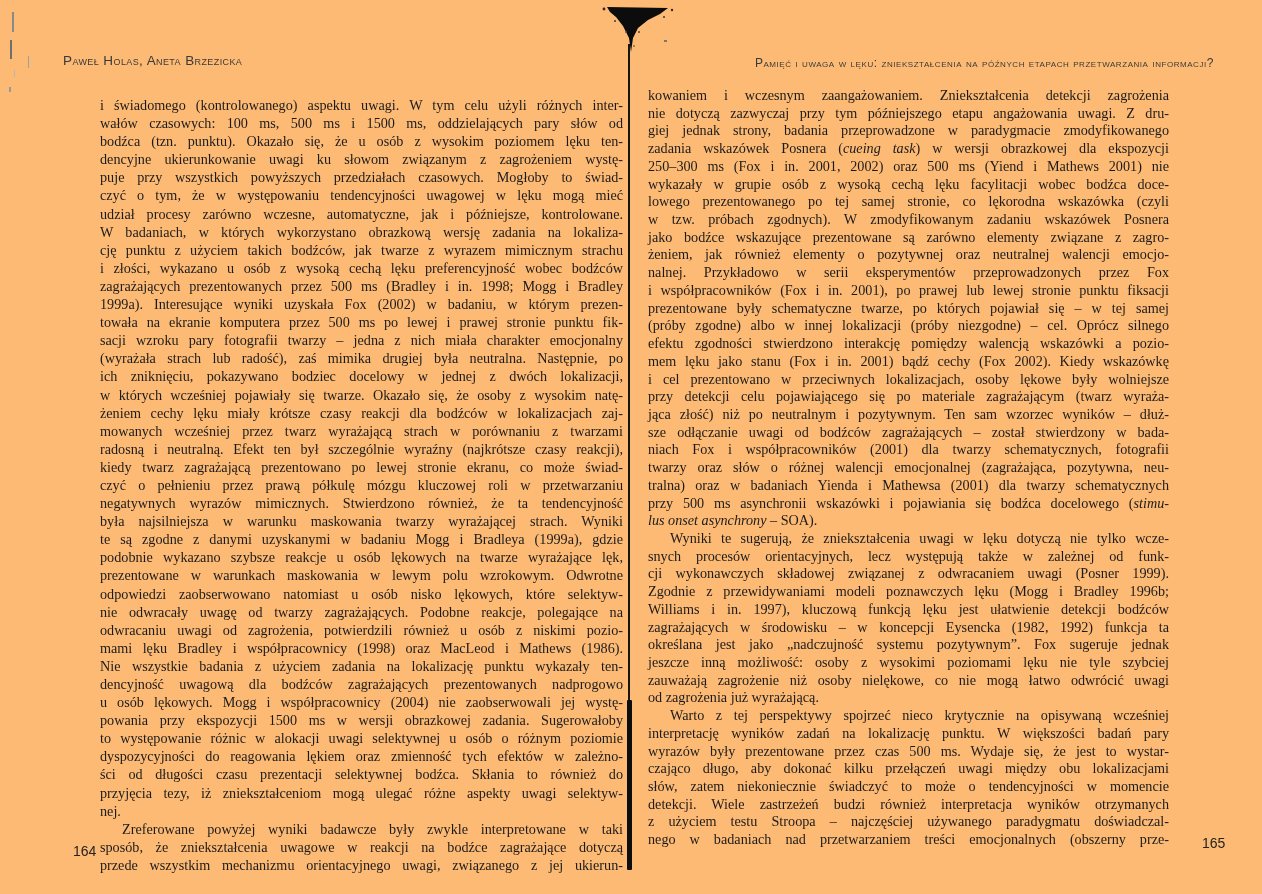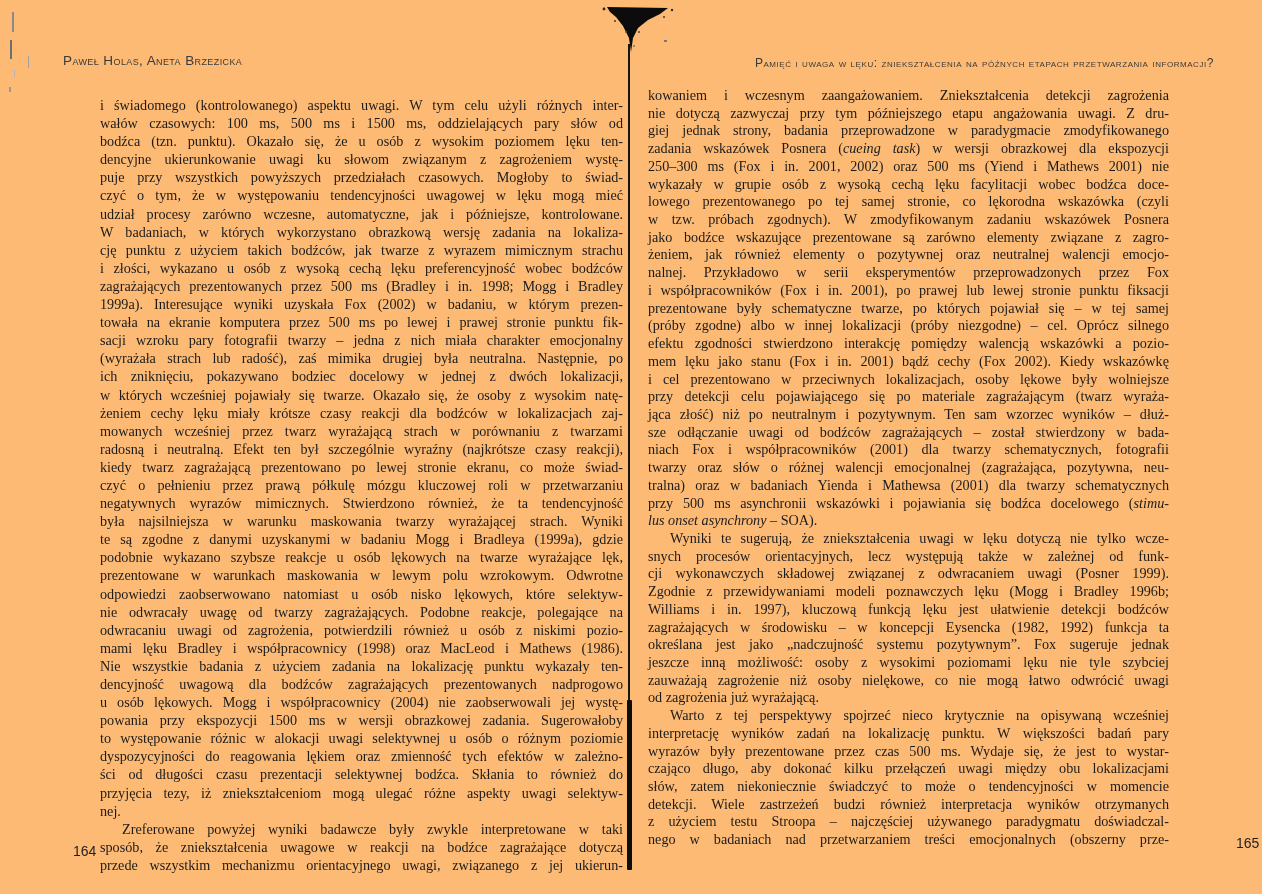--- a/index.html
+++ b/index.html
@@ -46,21 +46,21 @@
   .line i { font-style: italic; }
 
   
   .folio {
     position: absolute;
     font-family: "Liberation Sans", sans-serif;
     font-size: 14px;
     color: #222;
   }
   #folio-left  { left: 55px;   top: 843px; margin-left: 18px; }
-  #folio-right { left: 1236px; top: 835px; }
+  #folio-right { left: 1202px; top: 835px; }
 
   
   .binding-line-thin {
     position: absolute; left: 628px; top: 44px;
     width: 2.2px; height: 656px; background: #161616;
   }
   .binding-line-thick {
     position: absolute; left: 627px; top: 700px;
     width: 4.6px; height: 170px; background: #0d0d0d;
     border-radius: 1px;

